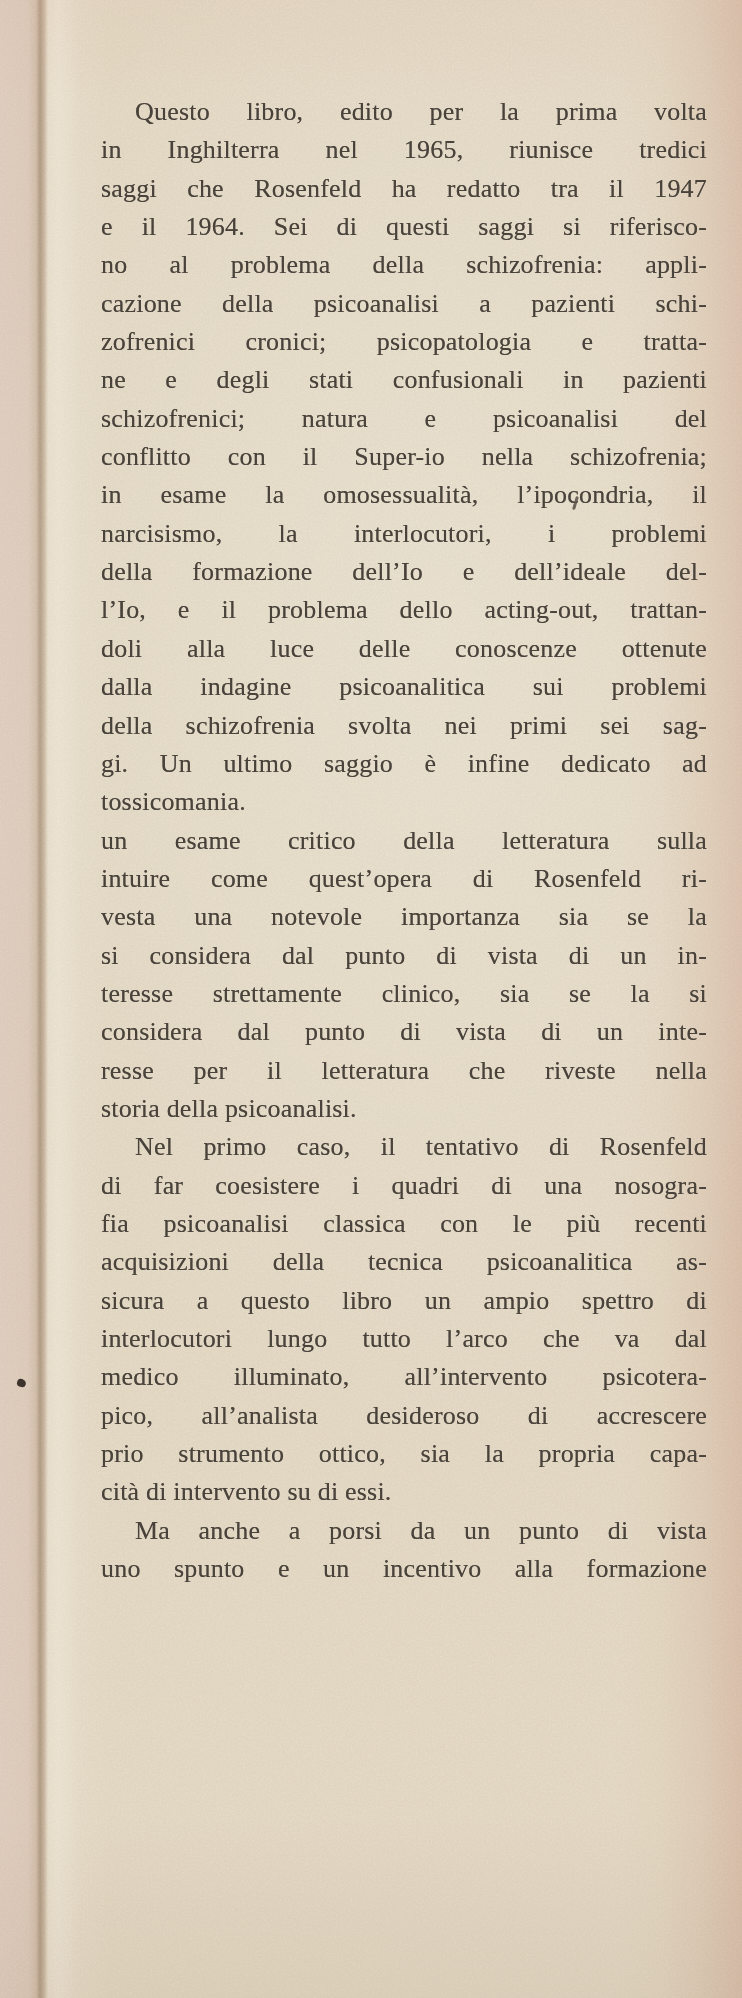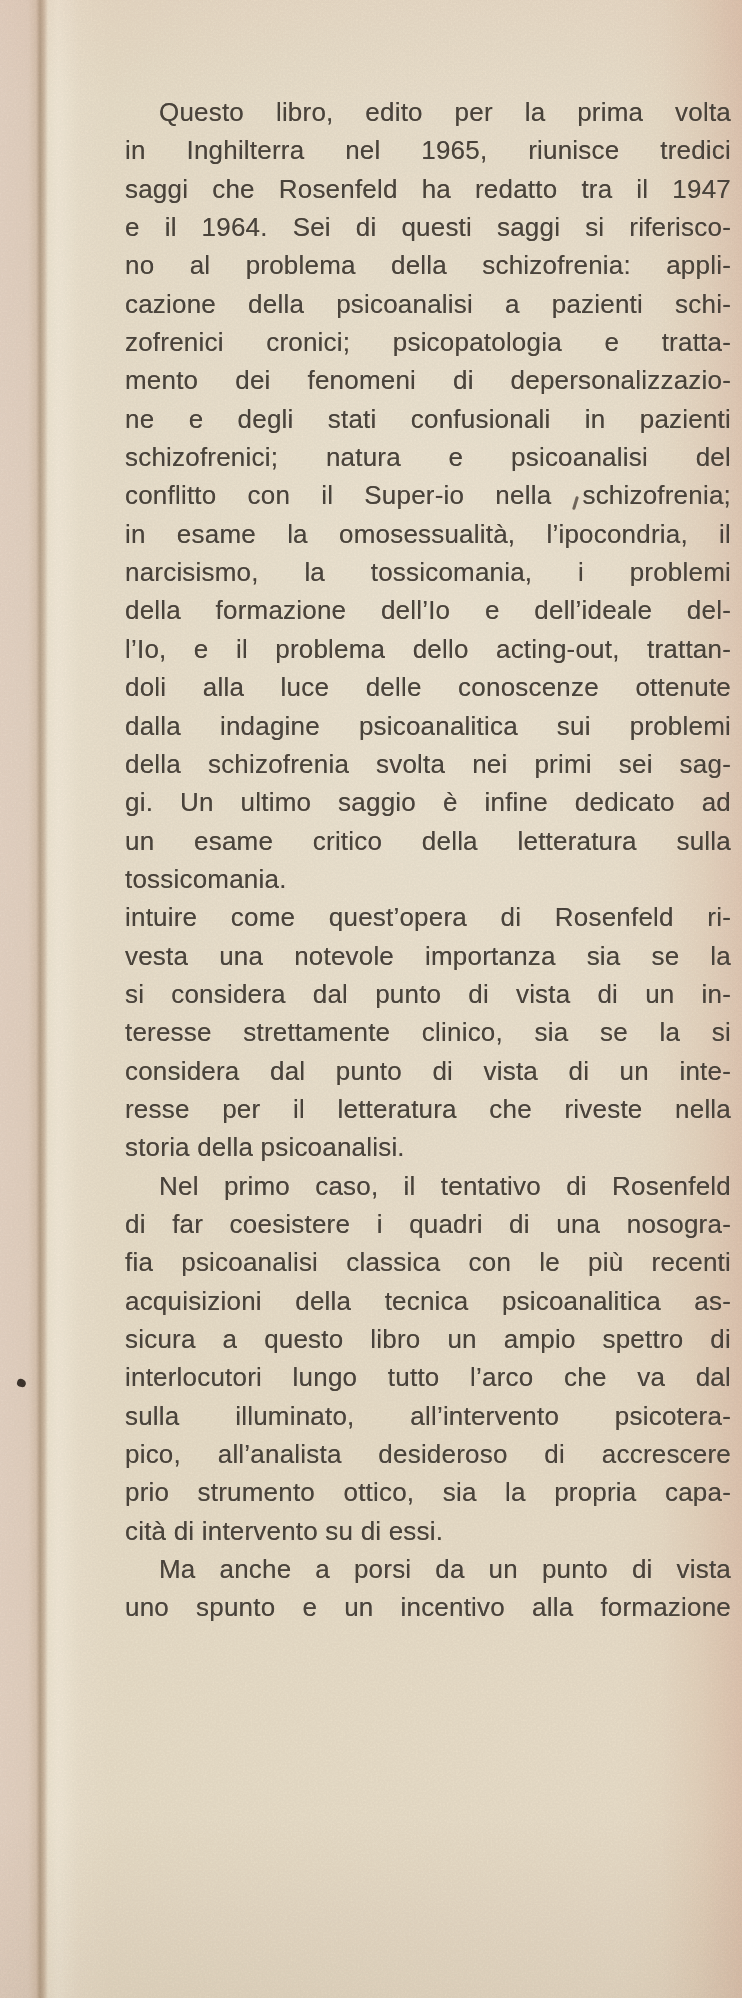--- a/index.html
+++ b/index.html
@@ -41,27 +41,26 @@
   #texture {
     position: absolute;
     inset: 0;
     pointer-events: none;
   }
   #flap-text {
     position: absolute;
     left: 101px;
     top: 93px;
     width: 606px;
-    font-family: Liberation Sans, sans-serif;
+    font-family: Liberation Serif, serif;
     font-size: 26px;
     line-height: 38.35px;
     letter-spacing: 0.2px;
     color: #3a332b;
     text-shadow: 0 0 0.55px rgba(58,51,43,0.6);
-    margin-left: 24px;
   }
   .line {
     height: 38.35px;
     white-space: nowrap;
     text-align: justify;
     text-align-last: justify;
   }
   .line.para-end {
     text-align-last: left;
   }
@@ -98,48 +97,47 @@
   <div id="shading"></div>
 
   <div id="flap-text">
       <div class="line first">Questo libro, edito per la prima volta</div>
       <div class="line">in Inghilterra nel 1965, riunisce tredici</div>
       <div class="line">saggi che Rosenfeld ha redatto tra il 1947</div>
       <div class="line">e il 1964. Sei di questi saggi si riferisco-</div>
       <div class="line">no al problema della schizofrenia: appli-</div>
       <div class="line">cazione della psicoanalisi a pazienti schi-</div>
       <div class="line">zofrenici cronici; psicopatologia e tratta-</div>
-      <div class="line">mento dei fenomeni di depersonalizzazio-</div>
       <div class="line">ne e degli stati confusionali in pazienti</div>
       <div class="line">schizofrenici; natura e psicoanalisi del</div>
       <div class="line">conflitto con il Super-io nella schizofrenia;</div>
       <div class="line">in esame la omosessualità, l’ipocondria, il</div>
-      <div class="line">narcisismo, la tossicomania, i problemi</div>
+      <div class="line">narcisismo, la interlocutori, i problemi</div>
       <div class="line">della formazione dell’Io e dell’ideale del-</div>
       <div class="line">l’Io, e il problema dello acting-out, trattan-</div>
       <div class="line">doli alla luce delle conoscenze ottenute</div>
       <div class="line">dalla indagine psicoanalitica sui problemi</div>
       <div class="line">della schizofrenia svolta nei primi sei sag-</div>
       <div class="line">gi. Un ultimo saggio è infine dedicato ad</div>
+      <div class="line para-end">tossicomania.</div>
       <div class="line">un esame critico della letteratura sulla</div>
-      <div class="line para-end">tossicomania.</div>
       <div class="line">intuire come quest’opera di Rosenfeld ri-</div>
       <div class="line">vesta una notevole importanza sia se la</div>
       <div class="line">si considera dal punto di vista di un in-</div>
       <div class="line">teresse strettamente clinico, sia se la si</div>
       <div class="line">considera dal punto di vista di un inte-</div>
       <div class="line">resse per il letteratura che riveste nella</div>
       <div class="line para-end">storia della psicoanalisi.</div>
       <div class="line first">Nel primo caso, il tentativo di Rosenfeld</div>
       <div class="line">di far coesistere i quadri di una nosogra-</div>
       <div class="line">fia psicoanalisi classica con le più recenti</div>
       <div class="line">acquisizioni della tecnica psicoanalitica as-</div>
       <div class="line">sicura a questo libro un ampio spettro di</div>
       <div class="line">interlocutori lungo tutto l’arco che va dal</div>
-      <div class="line">sulla illuminato, all’intervento psicotera-</div>
+      <div class="line">medico illuminato, all’intervento psicotera-</div>
       <div class="line">pico, all’analista desideroso di accrescere</div>
       <div class="line">prio strumento ottico, sia la propria capa-</div>
       <div class="line para-end">cità di intervento su di essi.</div>
       <div class="line first">Ma anche a porsi da un punto di vista</div>
       <div class="line">uno spunto e un incentivo alla formazione</div>
     </div>
 
   <div id="ink-speck"></div>
   <div id="stray-mark"></div>
 

